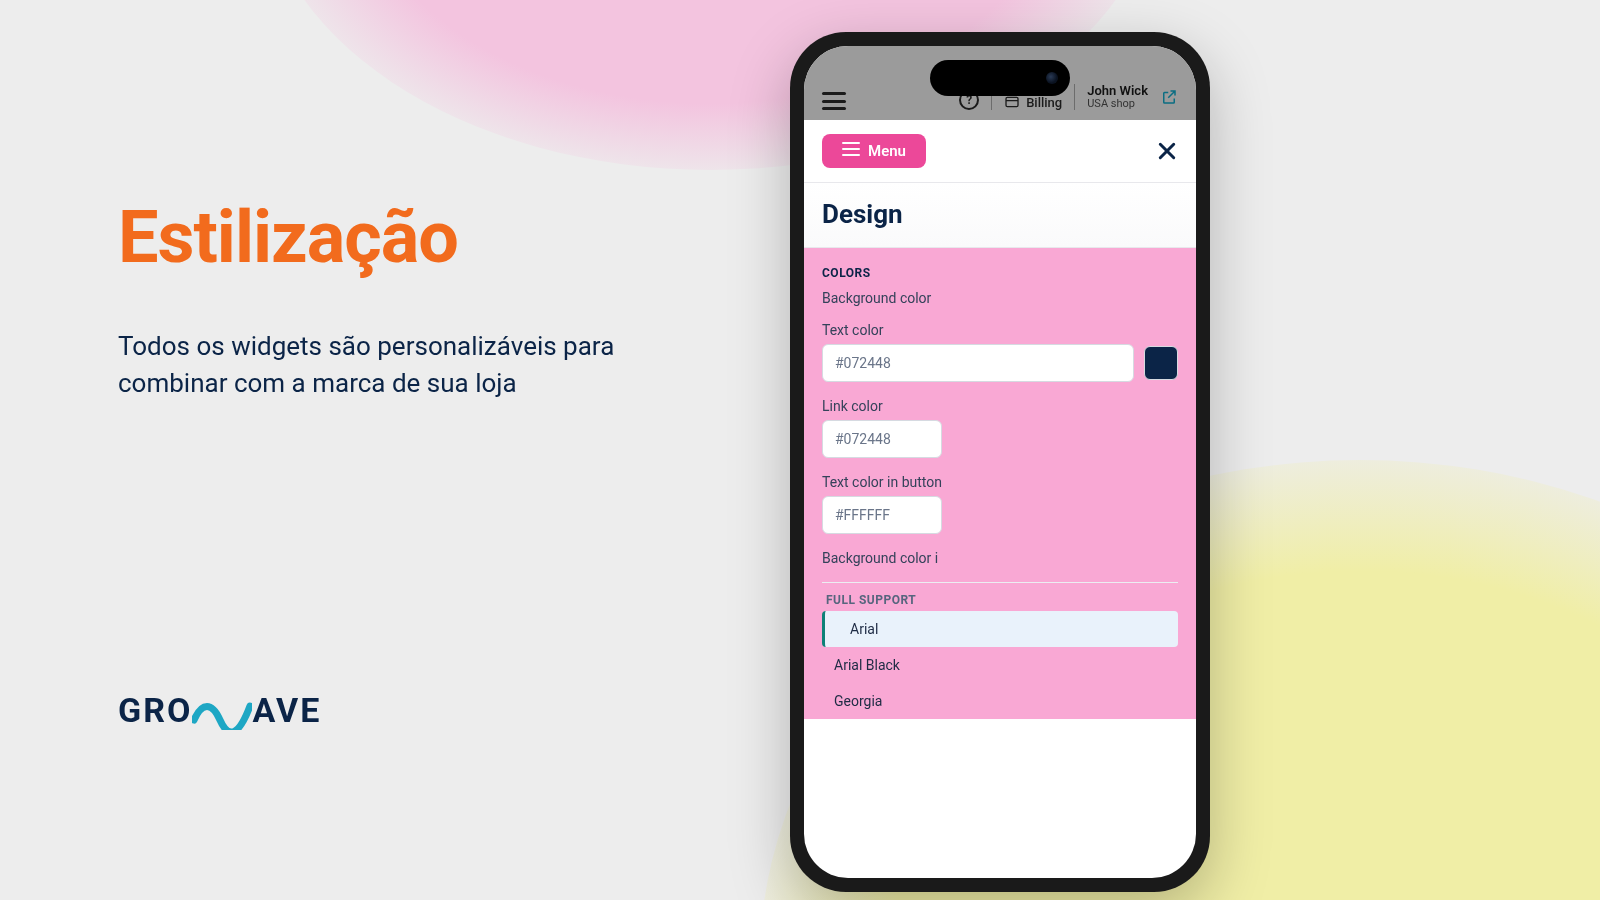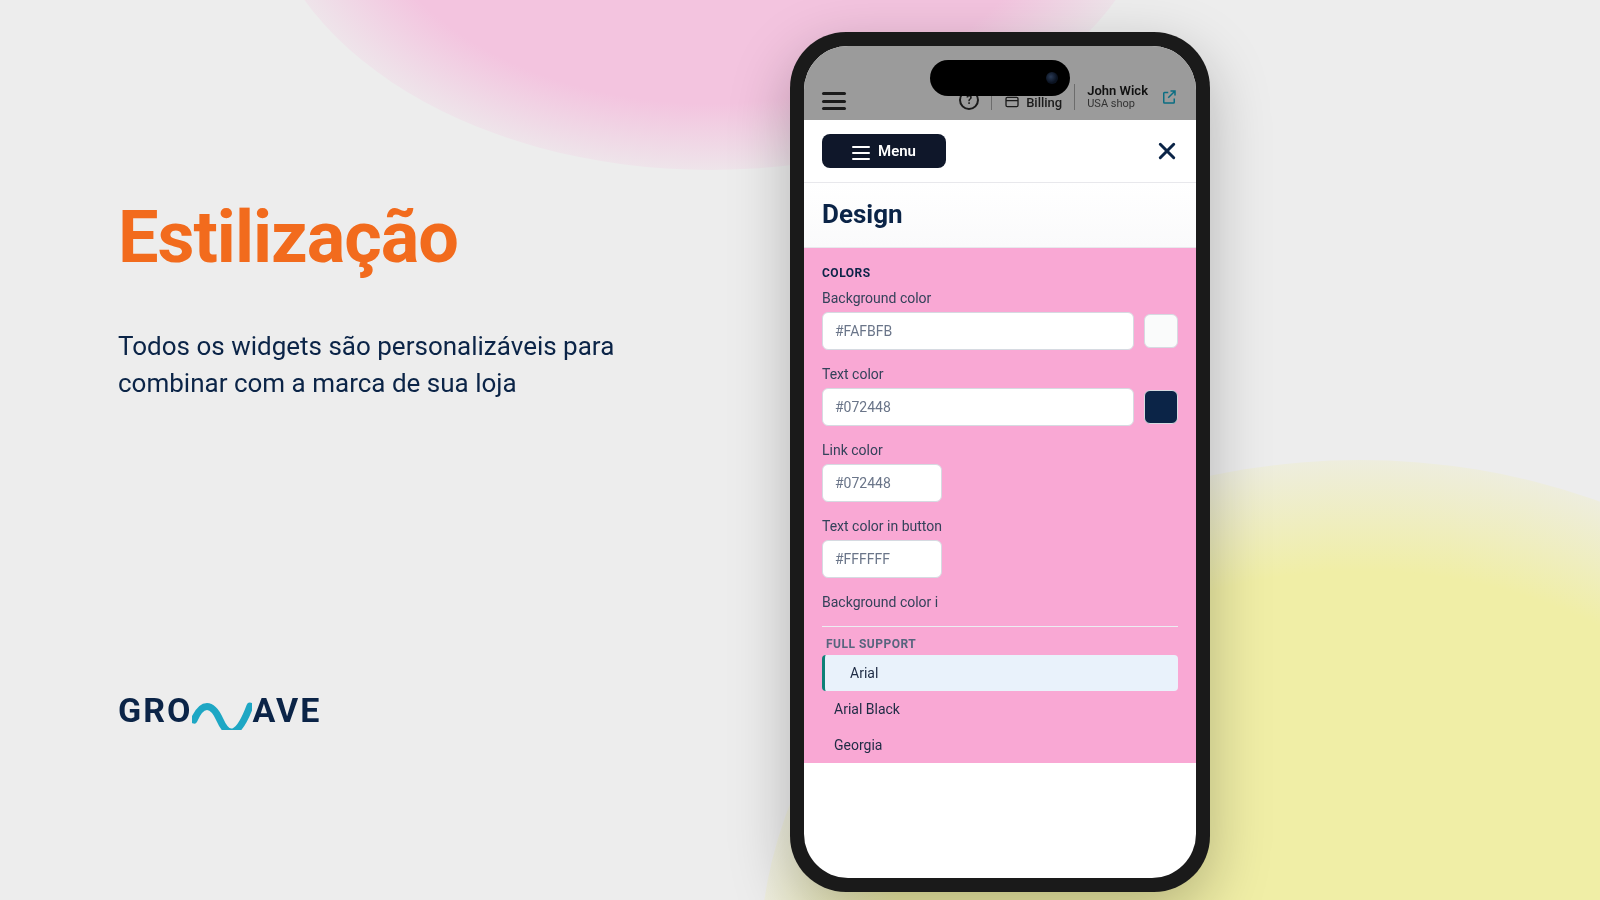--- a/index.html
+++ b/index.html
@@ -108,22 +108,22 @@
   .user-block .shop{font-size:11px;color:#333;}
   .ext-icon svg{width:18px;height:18px;stroke:#0B6E83;}
 
   
   .menubar {
     display:flex;align-items:center;justify-content:space-between;
     padding: 14px 18px;
     background:#fff;
   }
   .menu-btn{
-    display:flex;align-items:flex-end;gap:8px;
-    background:#0f172a;border-radius:8px;padding:8px 30px;
+    display:flex;align-items:flex-start;gap:8px;
+    background:#ec4899;border-radius:8px;padding:8px 20px;
     color:#fff;font-weight:600;font-size:15px;
   }
   .menu-btn .bars{width:18px;height:14px;display:flex;flex-direction:column;justify-content:space-between;}
   .menu-btn .bars span{height:2px;background:#fff;border-radius:1px;}
   .close-x{width:22px;height:22px;position:relative;}
   .close-x::before,.close-x::after{content:"";position:absolute;left:50%;top:50%;width:22px;height:3px;background:#0B2447;border-radius:2px;}
   .close-x::before{transform:translate(-50%,-50%) rotate(45deg);}
   .close-x::after{transform:translate(-50%,-50%) rotate(-45deg);}
 
   .section-title{
@@ -261,24 +261,20 @@
         <div class="close-x"></div>
       </div>
 
       <div class="section-title">Design</div>
 
       <div class="panel">
         <div class="group-label">COLORS</div>
 
         <div class="field">
           <div class="field-label">Background color</div>
-          <div class="field-row">
-            <div class="input">#FAFBFB</div>
-            <div class="swatch" style="background:#FAFBFB"></div>
-          </div>
         </div>
 
         <div class="field">
           <div class="field-label">Text color</div>
           <div class="field-row">
             <div class="input">#072448</div>
             <div class="swatch" style="background:#0B2447"></div>
           </div>
         </div>
 

